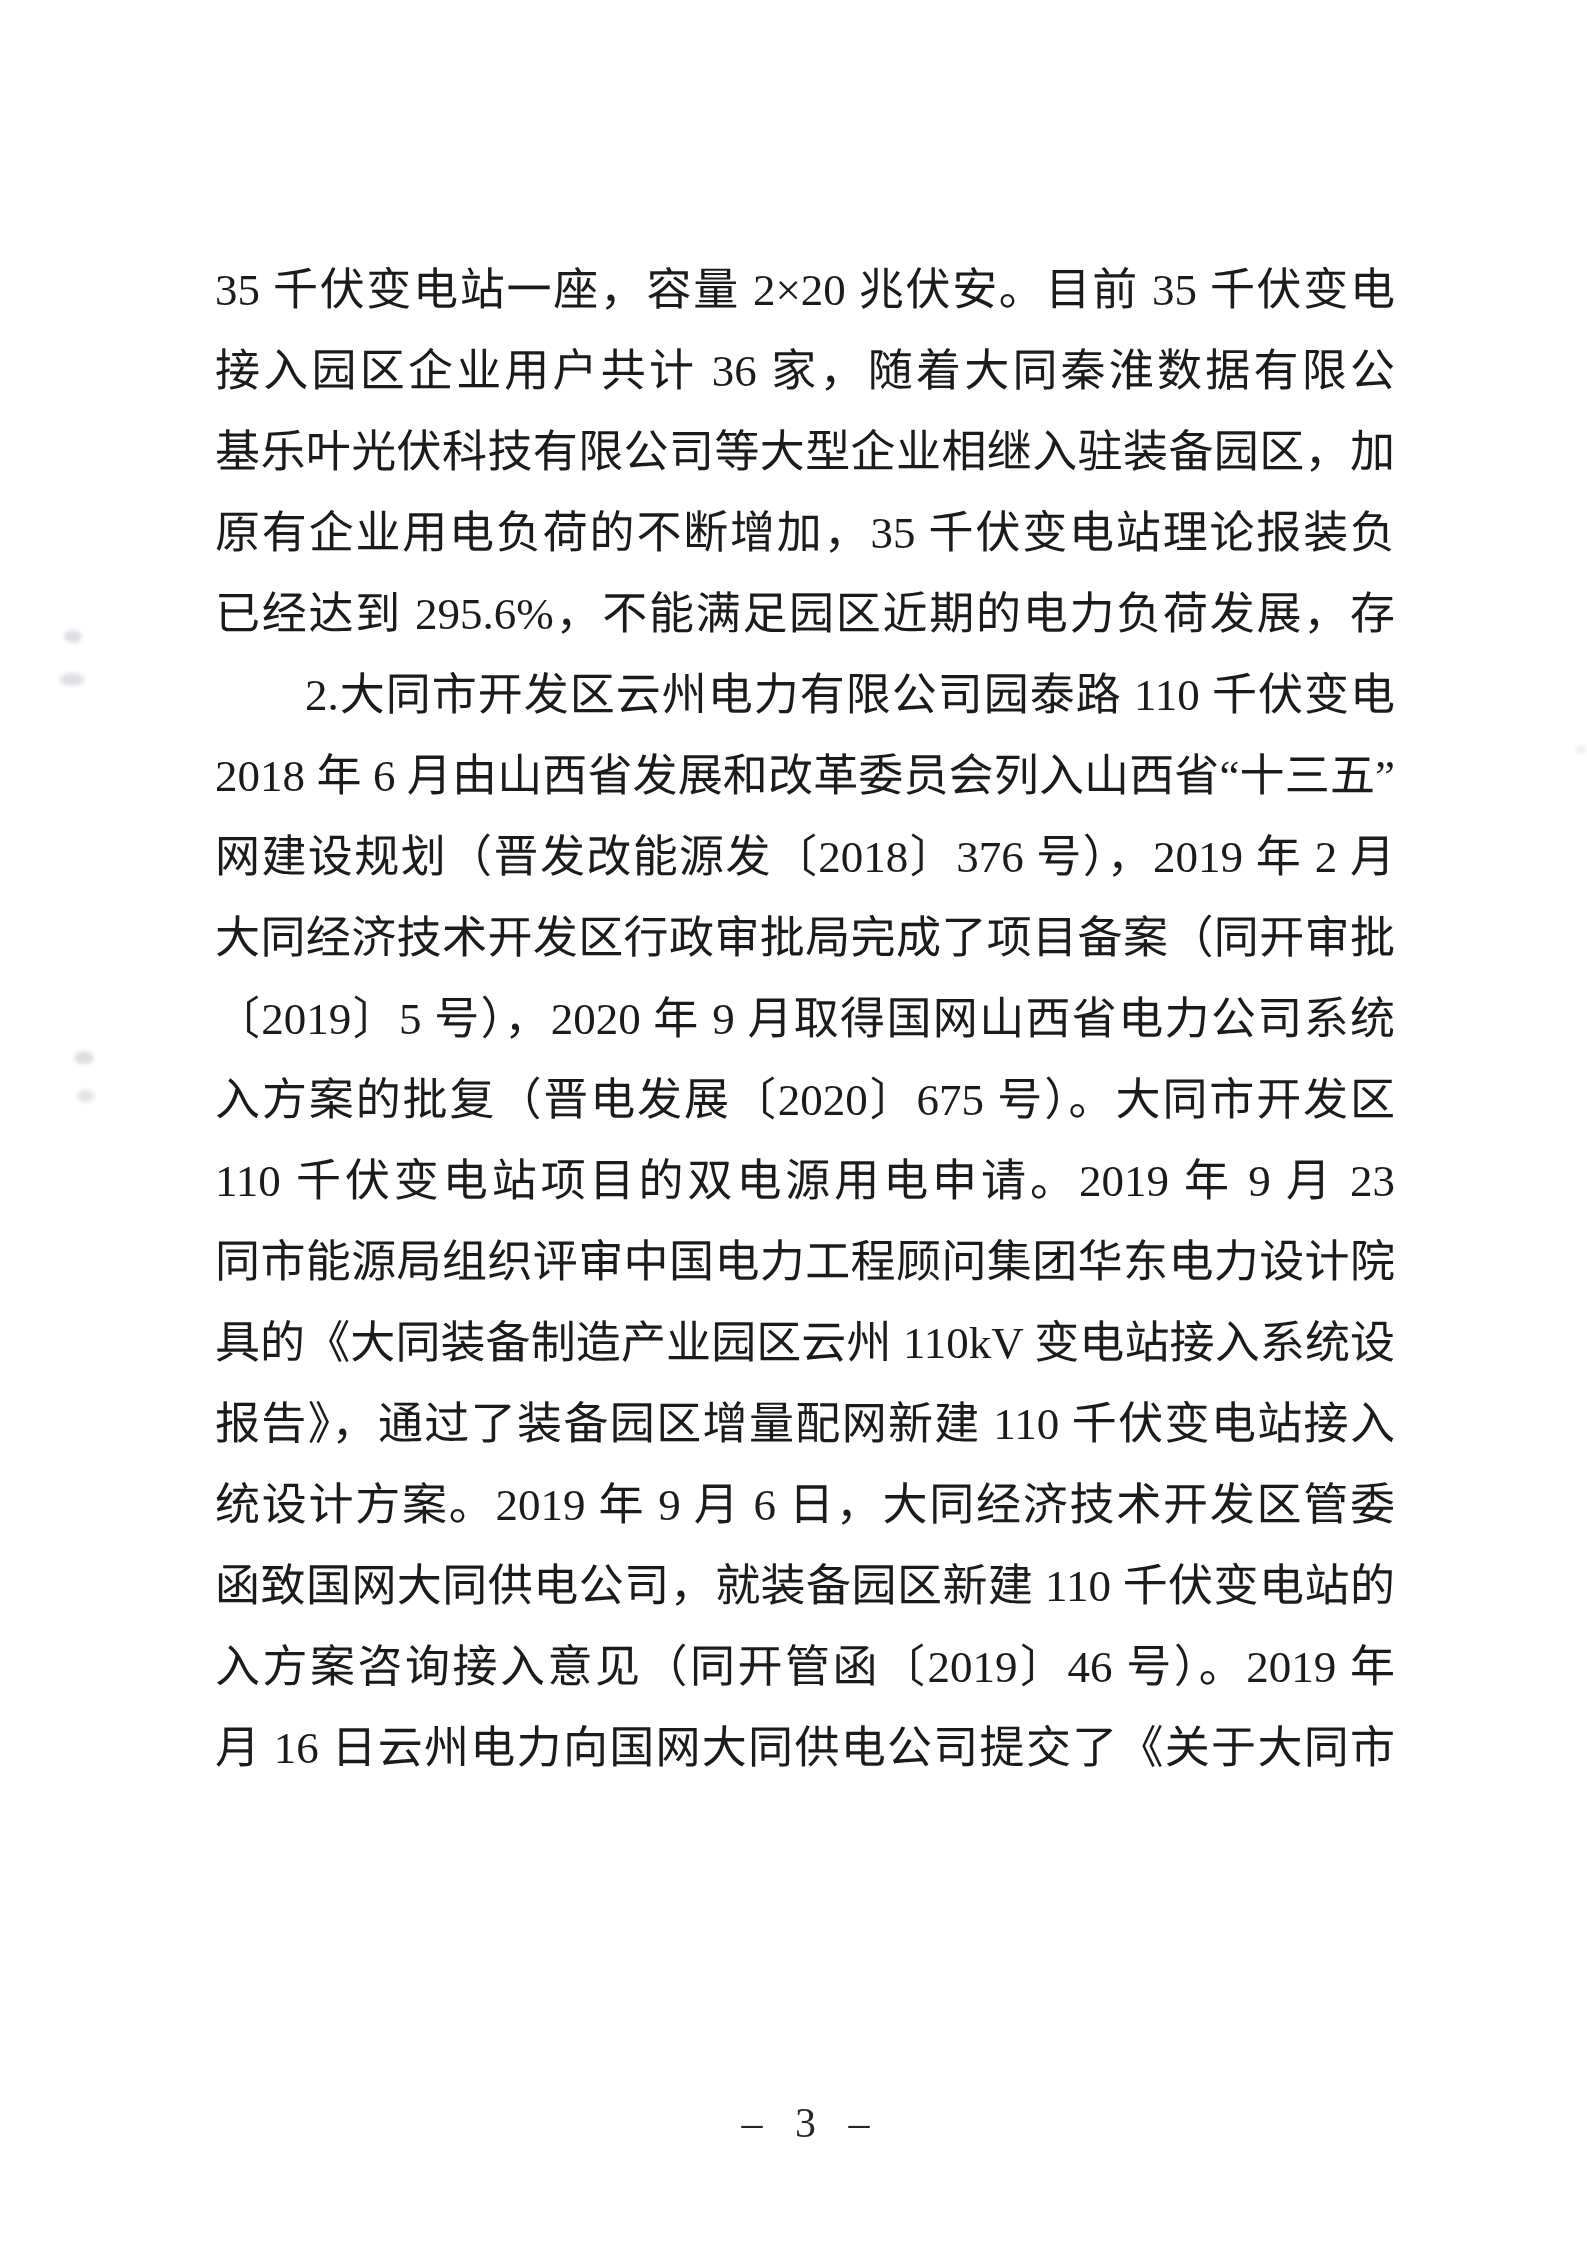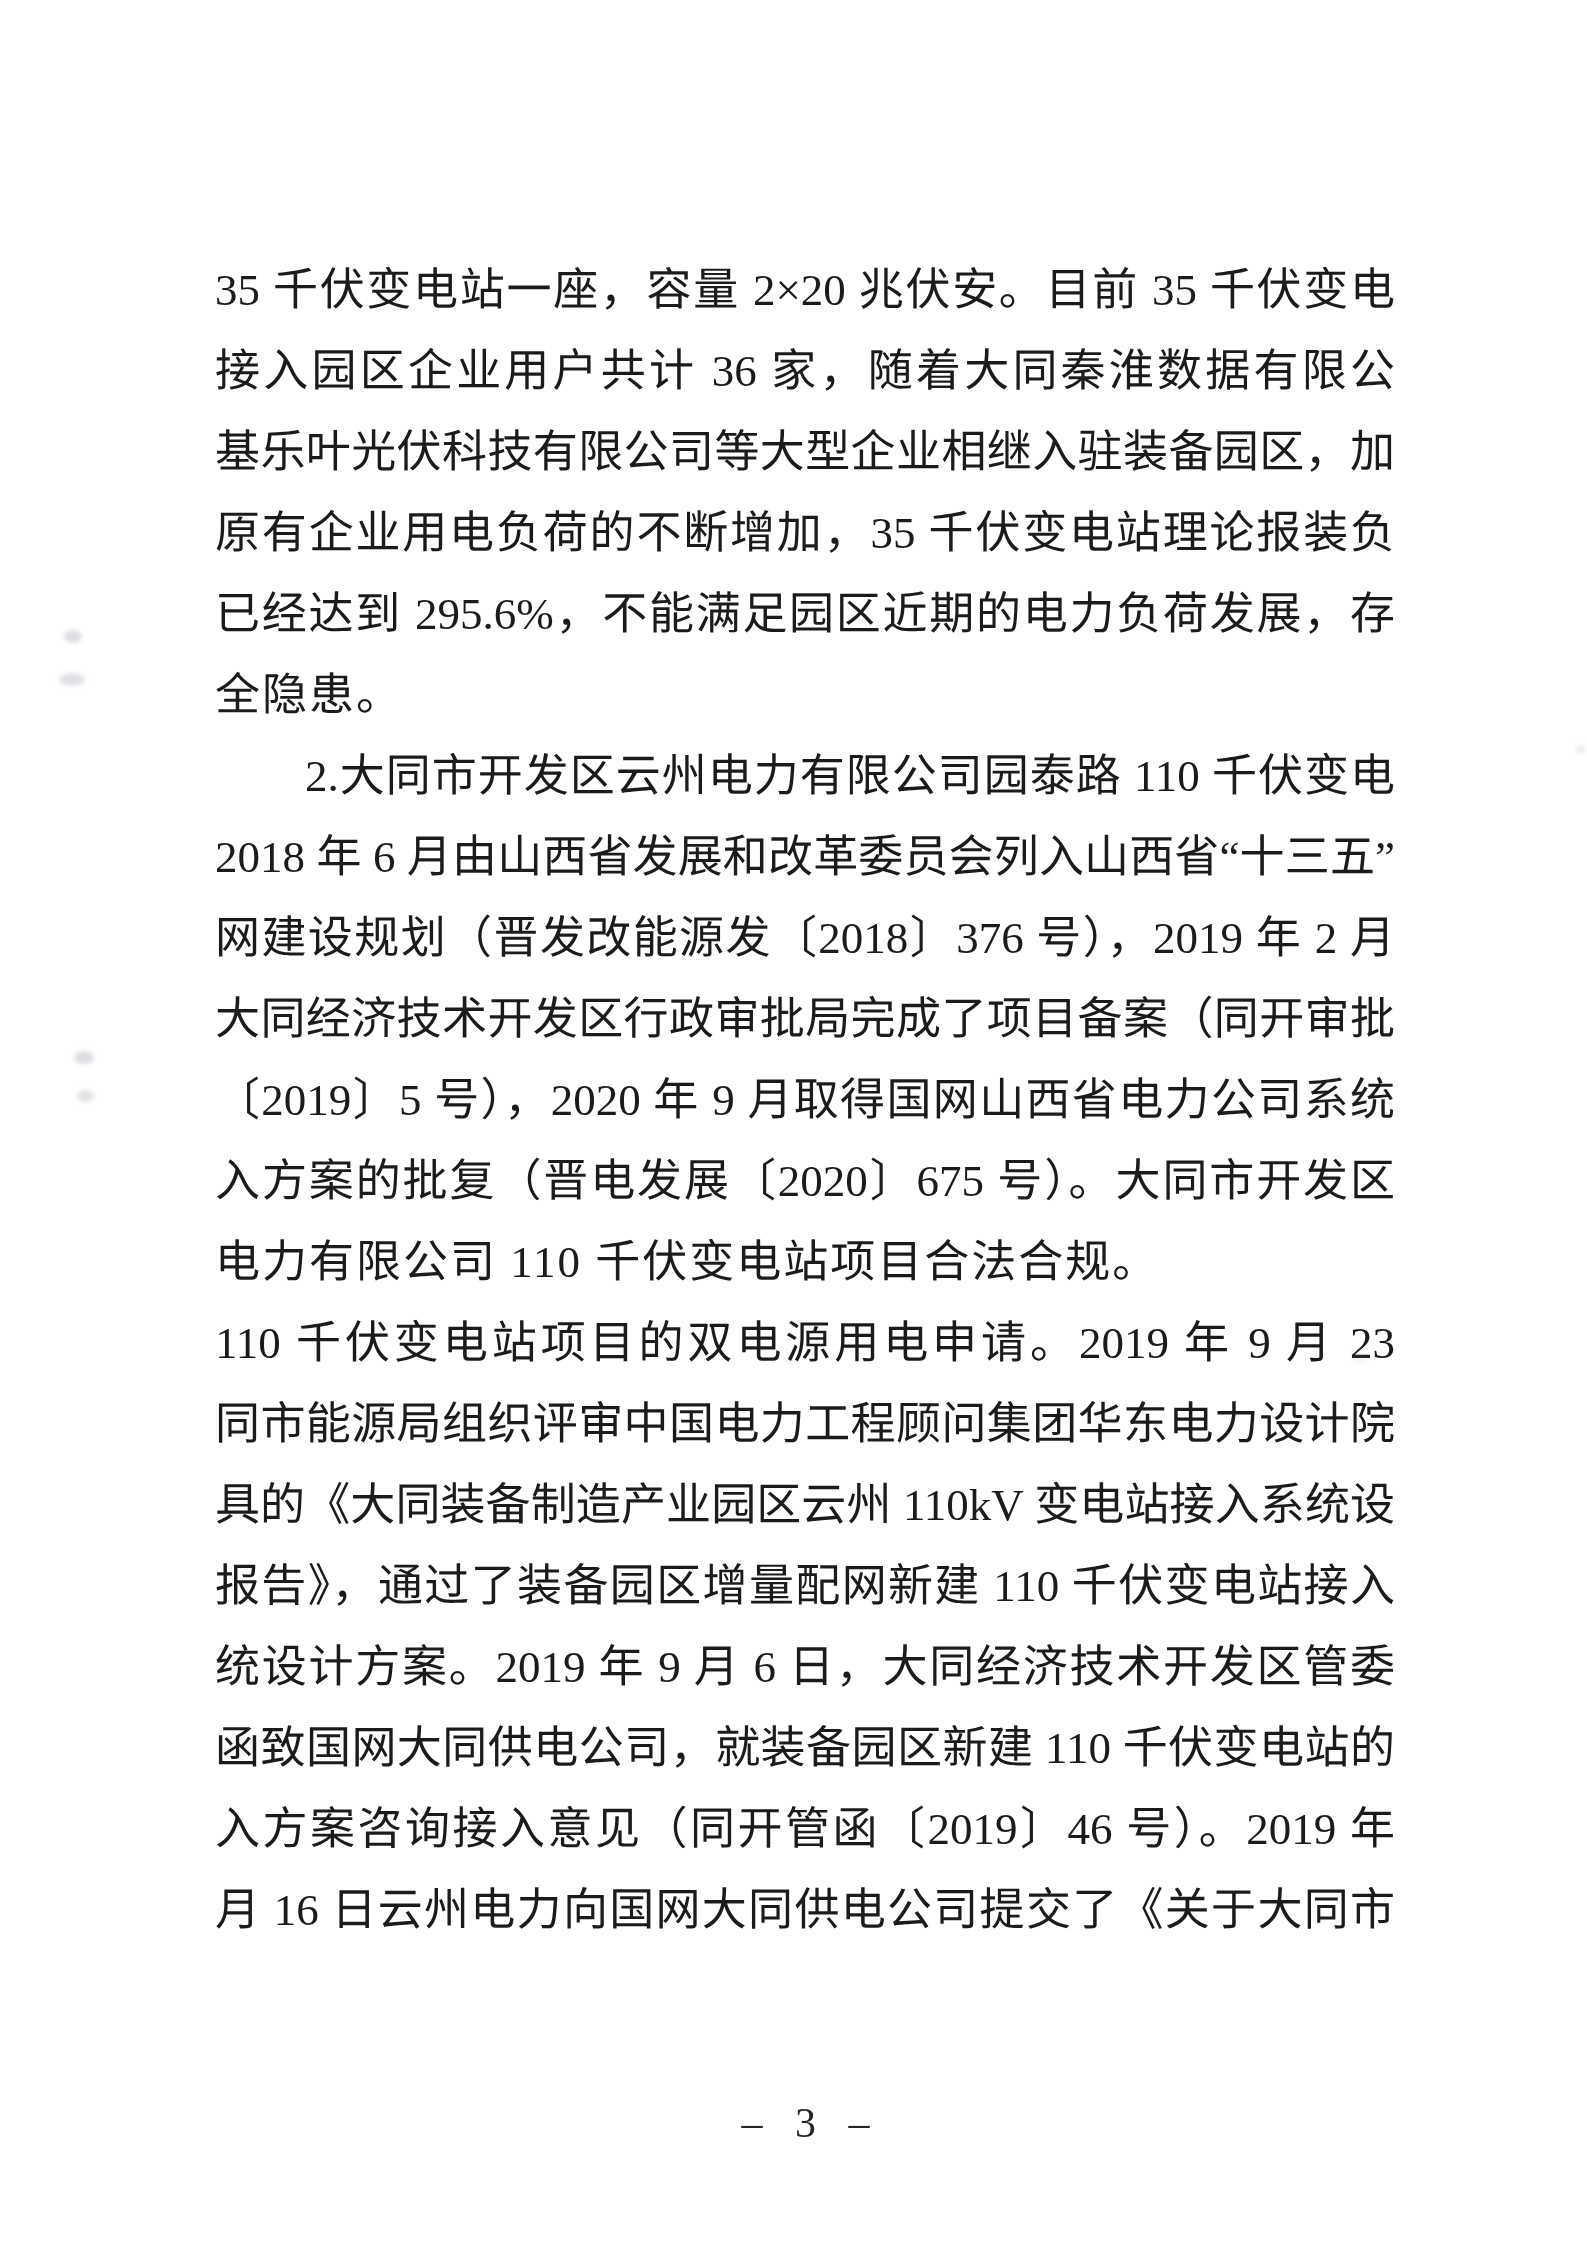--- a/index.html
+++ b/index.html
@@ -80,28 +80,26 @@
 <body>
 
 <div class="page">
 
   <div class="text-block">
       <div class="line">35 千伏变电站一座，容量 2×20 兆伏安。目前 35 千伏变电站已</div>
       <div class="line">接入园区企业用户共计 36 家，随着大同秦淮数据有限公司、隆</div>
       <div class="line">基乐叶光伏科技有限公司等大型企业相继入驻装备园区，加上</div>
       <div class="line">原有企业用电负荷的不断增加，35 千伏变电站理论报装负载率</div>
       <div class="line">已经达到 295.6%，不能满足园区近期的电力负荷发展，存在安</div>
-      <div class="line no-justify">全隐患。</div>
       <div class="line indent">2.大同市开发区云州电力有限公司园泰路 110 千伏变电站</div>
       <div class="line">2018 年 6 月由山西省发展和改革委员会列入山西省“十三五”电</div>
       <div class="line">网建设规划（晋发改能源发〔2018〕376 号），2019 年 2 月在</div>
       <div class="line">大同经济技术开发区行政审批局完成了项目备案（同开审批函</div>
       <div class="line">〔2019〕5 号），2020 年 9 月取得国网山西省电力公司系统接</div>
       <div class="line">入方案的批复（晋电发展〔2020〕675 号）。大同市开发区云州</div>
-      <div class="line no-justify">电力有限公司 110 千伏变电站项目合法合规。</div>
       <div class="line">110 千伏变电站项目的双电源用电申请。2019 年 9 月 23 日，大</div>
       <div class="line">同市能源局组织评审中国电力工程顾问集团华东电力设计院出</div>
       <div class="line">具的《大同装备制造产业园区云州 110kV 变电站接入系统设计</div>
       <div class="line">报告》，通过了装备园区增量配网新建 110 千伏变电站接入系</div>
       <div class="line">统设计方案。2019 年 9 月 6 日，大同经济技术开发区管委会发</div>
       <div class="line">函致国网大同供电公司，就装备园区新建 110 千伏变电站的接</div>
       <div class="line">入方案咨询接入意见（同开管函〔2019〕46 号）。2019 年 12</div>
       <div class="line">月 16 日云州电力向国网大同供电公司提交了《关于大同市开发</div>
     </div>
 

